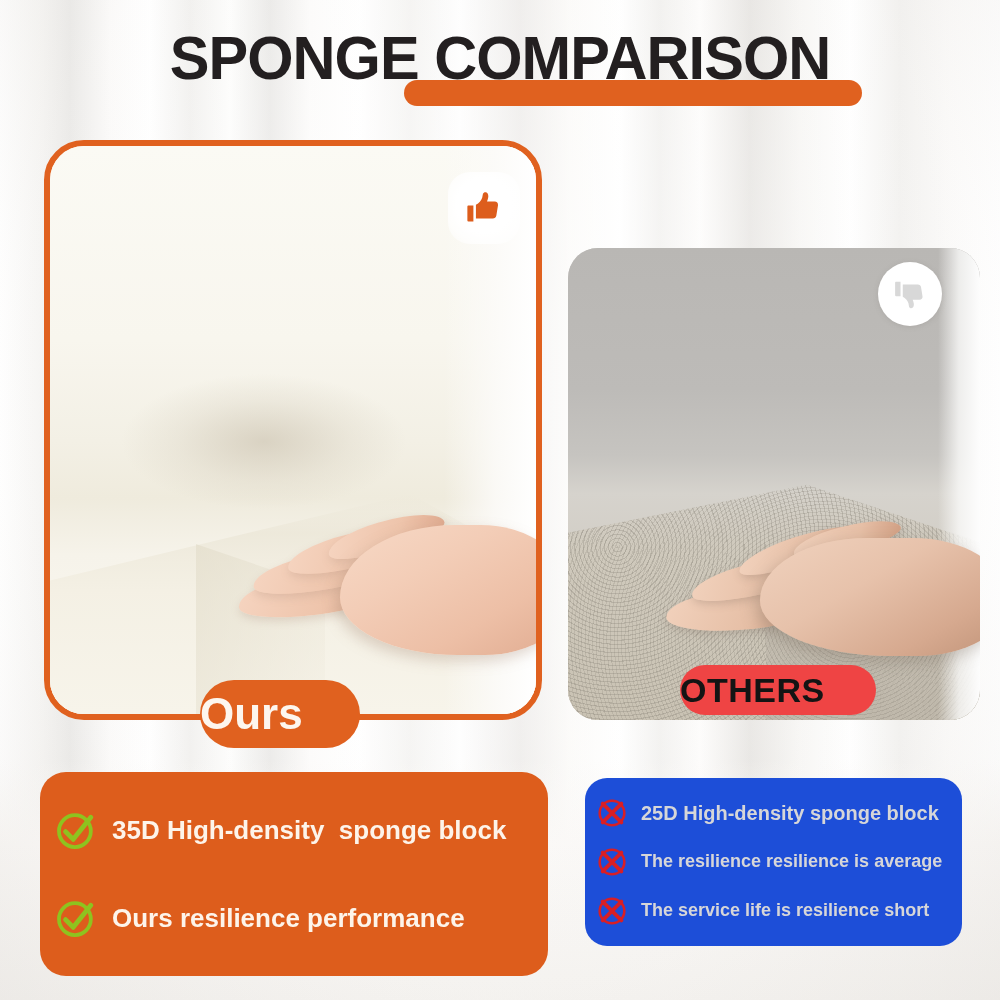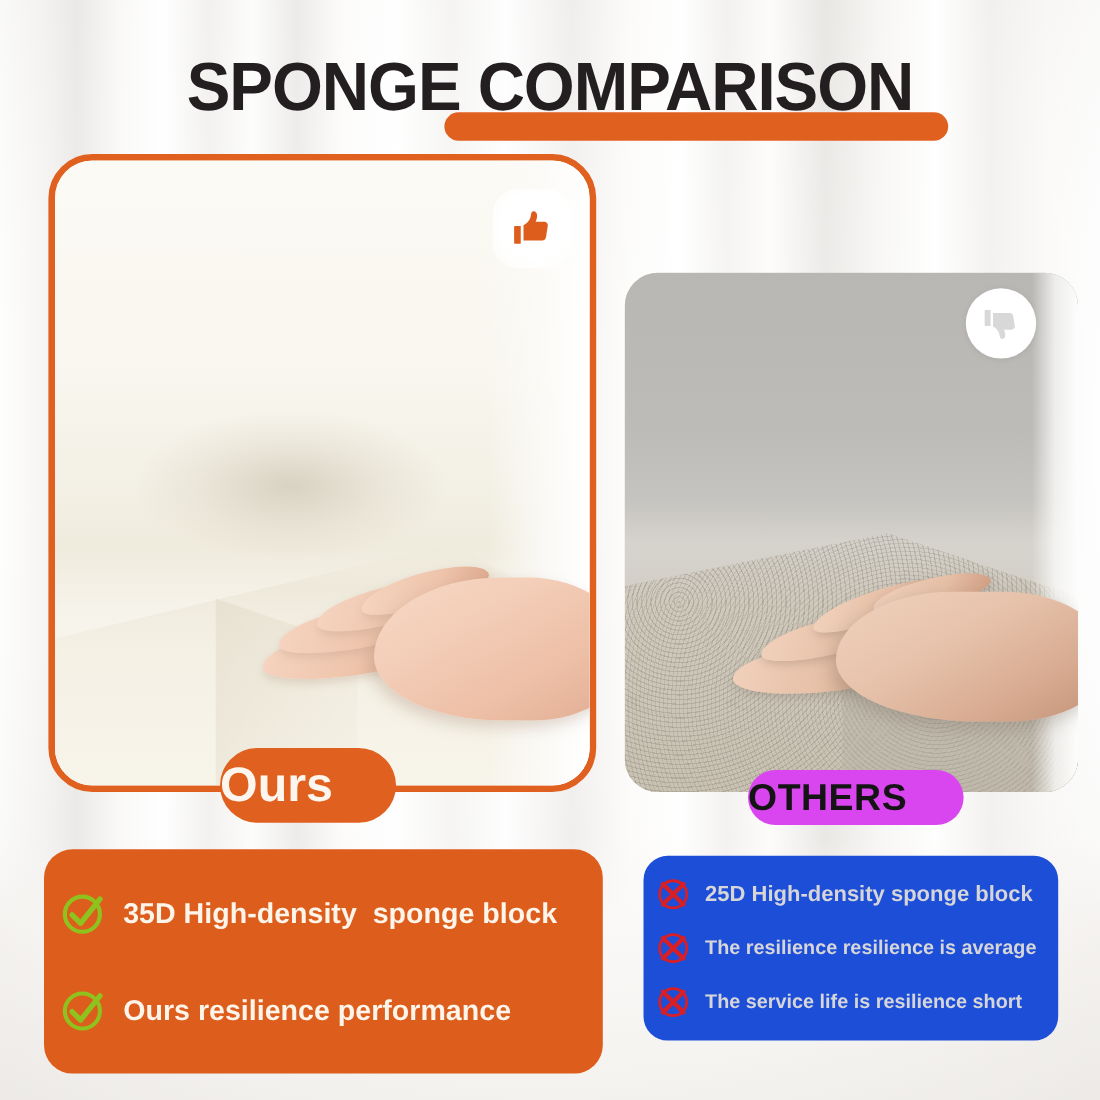--- a/index.html
+++ b/index.html
@@ -59,21 +59,21 @@
   }
   .bg-vign {
     position: absolute;
     inset: 0;
     background: radial-gradient(ellipse at 50% 40%, rgba(255,255,255,0.55) 0%, rgba(240,238,235,0.05) 70%, rgba(214,210,205,0.25) 100%);
   }
 
   
   .title-wrap {
     position: absolute;
-    top: 40px;
+    top: 18px;
     left: 0;
     width: 976px;
     height: 90px;
   }
   .title-bar {
     position: absolute;
     left: 404px;
     top: 62px;
     width: 458px;
     height: 26px;
@@ -293,24 +293,24 @@
     width: 160px;
     height: 68px;
     background: #e0611f;
     border-radius: 34px;
     color: #fdf6ee;
     font-size: 44px;
     letter-spacing: 0px;
   }
   #pill-others {
     left: 680px;
-    top: 700px;
+    top: 665px;
     width: 196px;
     height: 50px;
-    background: #d946ef;
+    background: #ef4444;
     border-radius: 25px;
     color: #141414;
     font-size: 34px;
     letter-spacing: 0.5px;
   }
 
   
   #features-ours {
     position: absolute;
     left: 40px;

